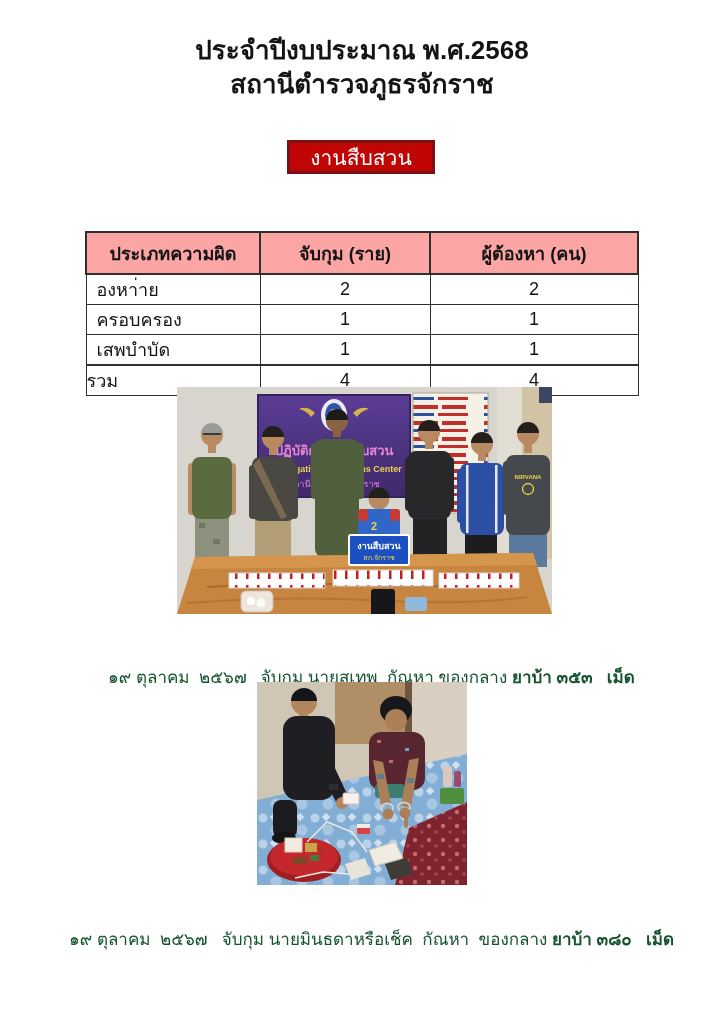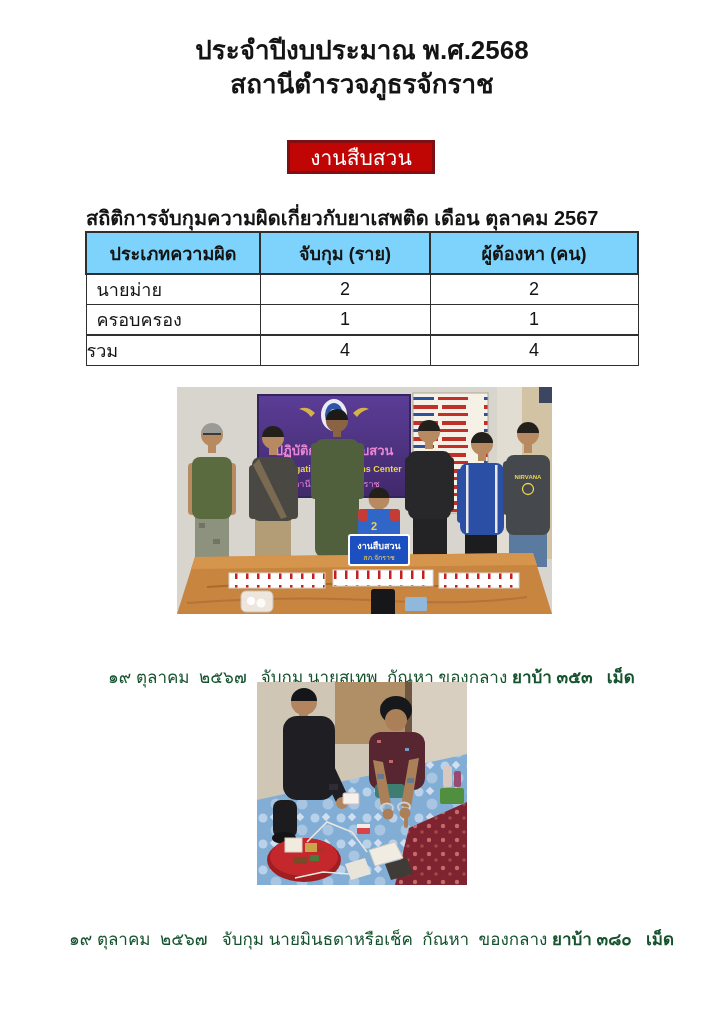--- a/index.html
+++ b/index.html
@@ -8,21 +8,21 @@
     font-family:"Liberation Sans","DejaVu Sans",sans-serif; color:#111; overflow:hidden;
   }
   .title-block { position:absolute; top:33px; left:0; width:724px; text-align:center;
     font-size:26px; font-weight:bold; line-height:34px; color:#141414; }
   .red-banner { position:absolute; left:287px; top:140px; width:142px; height:28px;
     background:#c00505; border:3px solid #7e0f12; color:#ffffff;
     display:flex; align-items:center; justify-content:center; font-size:21px; }
   .stats-title { position:absolute; left:86px; top:202px; font-size:20px; font-weight:bold; color:#141414; }
   .stats-table { position:absolute; left:85px; top:231px; width:552px;
     border-collapse:collapse; table-layout:fixed; font-size:18px; color:#141414; }
-  .stats-table th { background:#7dd3fc; border:2px solid #2f2f2f; height:38px; font-weight:bold; }
+  .stats-table th { background:#fca5a5; border:2px solid #2f2f2f; height:38px; font-weight:bold; }
   .stats-table td { border:1.5px solid #2f2f2f; height:26px; padding:0; }
   .stats-table .c-offense { text-align:left; padding-left:10px; }
   .stats-table .c-num { text-align:center; }
   .stats-table tr.total td { border-top:2px solid #2f2f2f; }
   .stats-table tr.total .c-offense { text-align:left; padding-left:0; }
   .photo { position:absolute; display:block; }
   #photo1 { left:177px; top:387px; width:375px; height:227px; }
   #photo2 { left:257px; top:682px; width:210px; height:203px; }
   .caption { position:absolute; left:0; width:724px; text-align:center;
     font-size:17px; color:#14532d; white-space:pre-wrap; }
@@ -38,43 +38,47 @@
 
   <div class="title-block">
     <div>ประจำปีงบประมาณ พ.ศ.2568</div>
     <div>สถานีตำรวจภูธรจักราช</div>
   </div>
 
   <div class="red-banner">
     <span>งานสืบสวน</span>
   </div>
 
-  <div class="stats-title">สถิติการจับกุมความผิดเกี่ยวกับยาเสพติด เดือน ตุลาคม 2567</div>
 
   <table class="stats-table">
     <colgroup>
         <col style="width:174px">
         <col style="width:170px">
         <col style="width:208px">
       </colgroup>
     <thead>
       <tr>
         <th>ประเภทความผิด</th>
         <th>จับกุม (ราย)</th>
         <th>ผู้ต้องหา (คน)</th>
       </tr>
     </thead>
     <tbody>
       <tr>
-        <td class="c-offense">นายม่าย</td>
+        <td class="c-offense">องหา่าย</td>
         <td class="c-num">2</td>
         <td class="c-num">2</td>
       </tr>
       <tr>
         <td class="c-offense">ครอบครอง</td>
+        <td class="c-num">1</td>
+        <td class="c-num">1</td>
+      </tr>
+      <tr>
+        <td class="c-offense">เสพบำบัด</td>
         <td class="c-num">1</td>
         <td class="c-num">1</td>
       </tr>
       <tr class="total">
         <td class="c-offense">รวม</td>
         <td class="c-num">4</td>
         <td class="c-num">4</td>
       </tr>
     </tbody>
   </table>

